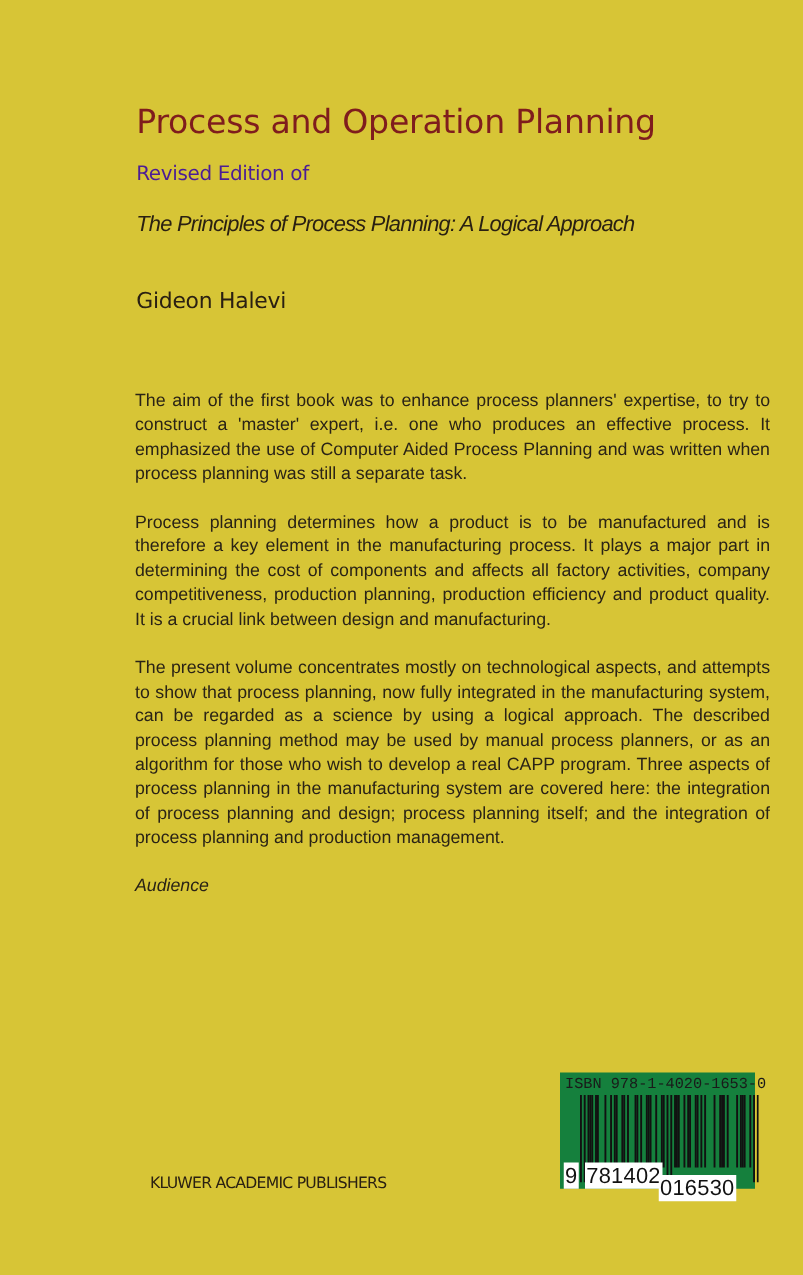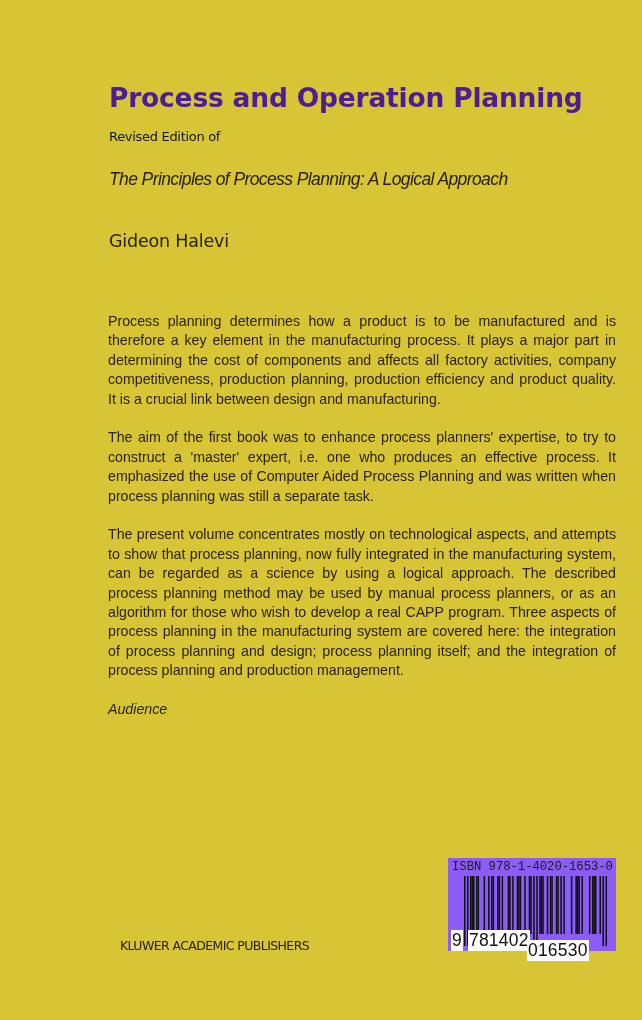--- a/index.html
+++ b/index.html
@@ -6,27 +6,27 @@
   body {
     width: 642px; height: 1020px;
     background: #d7c536;
     position: relative; overflow: hidden;
     font-family: "Liberation Sans", sans-serif;
     color: #2a2316;
   }
   .title {
     position: absolute; left: 109px; top: 82px;
     font-family: "DejaVu Sans", sans-serif;
-    font-weight: bold; font-size: 26.5px; letter-spacing: -0.2px;
-    color: #4c1d95; white-space: nowrap; margin: 0;
+    font-weight: normal; font-size: 26.5px; letter-spacing: -0.2px;
+    color: #7f1d1d; white-space: nowrap; margin: 0;
   }
   .subtitle {
     position: absolute; left: 109px; top: 129px;
     font-family: "DejaVu Sans", sans-serif;
-    font-size: 13px; letter-spacing: -0.3px; white-space: nowrap; color: #0f172a;
+    font-size: 16px; letter-spacing: -0.3px; white-space: nowrap; color: #4c1d95;
   }
   .orig-title {
     position: absolute; left: 109px; top: 169px;
     font-family: Liberation Sans, sans-serif; font-style: italic;
     font-size: 17.5px; letter-spacing: -0.6px; white-space: nowrap; color: #2a2012;
   }
   .author {
     position: absolute; left: 109px; top: 231px;
     font-family: "DejaVu Sans", sans-serif;
     font-size: 17.5px; letter-spacing: -0.2px; white-space: nowrap; color: #2a2012;
@@ -36,22 +36,22 @@
     font-size: 14.2px; line-height: 19.4px; text-align: justify;
   }
   .body p { margin: 0 0 19.4px 0; }
   .body p.audience-head { margin: 0; font-style: italic; }
   .publisher {
     position: absolute; left: 120px; top: 938px;
     font-family: "DejaVu Sans", sans-serif;
     font-size: 12.5px; letter-spacing: -0.6px; white-space: nowrap; color: #2a2012;
   }
   .isbn-box {
-    position: absolute; left: 448px; top: 858px; width: 168px; height: 93px;
-    background: #8b5cf6;
+    position: absolute; left: 448px; top: 858px; width: 156px; height: 93px;
+    background: #15803d;
   }
   .isbn-text {
     position: absolute; left: 4px; top: 2px;
     font-family: "Liberation Mono", monospace; font-size: 12.2px; letter-spacing: 0px;
     color: #1a1a1a; white-space: nowrap;
   }
   .barcode { position: absolute; left: 16px; top: 18px; }
   .ean-digits {
     position: absolute; left: 3px; top: 72px;
     font-family: "Liberation Sans", sans-serif; font-size: 17.5px;
@@ -64,22 +64,22 @@
 </style>
 </head>
 <body>
 
 <h1 class="title">Process and Operation Planning</h1>
 <div class="subtitle">Revised Edition of</div>
 <div class="orig-title">The Principles of Process Planning: A Logical Approach</div>
 <div class="author">Gideon Halevi</div>
 
 <div class="body">
+  <p>The aim of the first book was to enhance process planners' expertise, to try to construct a 'master' expert, i.e. one who produces an effective process. It emphasized the use of Computer Aided Process Planning and was written when process planning was still a separate task.</p>
   <p>Process planning determines how a product is to be manufactured and is therefore a key element in the manufacturing process. It plays a major part in determining the cost of components and affects all factory activities, company competitiveness, production planning, production efficiency and product quality. It is a crucial link between design and manufacturing.</p>
-  <p>The aim of the first book was to enhance process planners' expertise, to try to construct a 'master' expert, i.e. one who produces an effective process. It emphasized the use of Computer Aided Process Planning and was written when process planning was still a separate task.</p>
   <p>The present volume concentrates mostly on technological aspects, and attempts to show that process planning, now fully integrated in the manufacturing system, can be regarded as a science by using a logical approach. The described process planning method may be used by manual process planners, or as an algorithm for those who wish to develop a real CAPP program. Three aspects of process planning in the manufacturing system are covered here: the integration of process planning and design; process planning itself; and the integration of process planning and production management.</p>
   <p class="audience-head">Audience</p>
 </div>
 
 <div class="publisher">KLUWER ACADEMIC PUBLISHERS</div>
 
 <div class="isbn-box">
   <div class="isbn-text">ISBN 978-1-4020-1653-0</div>
   <svg class="barcode" id="barcode-svg" width="143" height="70" viewBox="0 0 95 70" preserveAspectRatio="none">
       <rect x="0" y="0" width="1" height="70" fill="#111"></rect>

